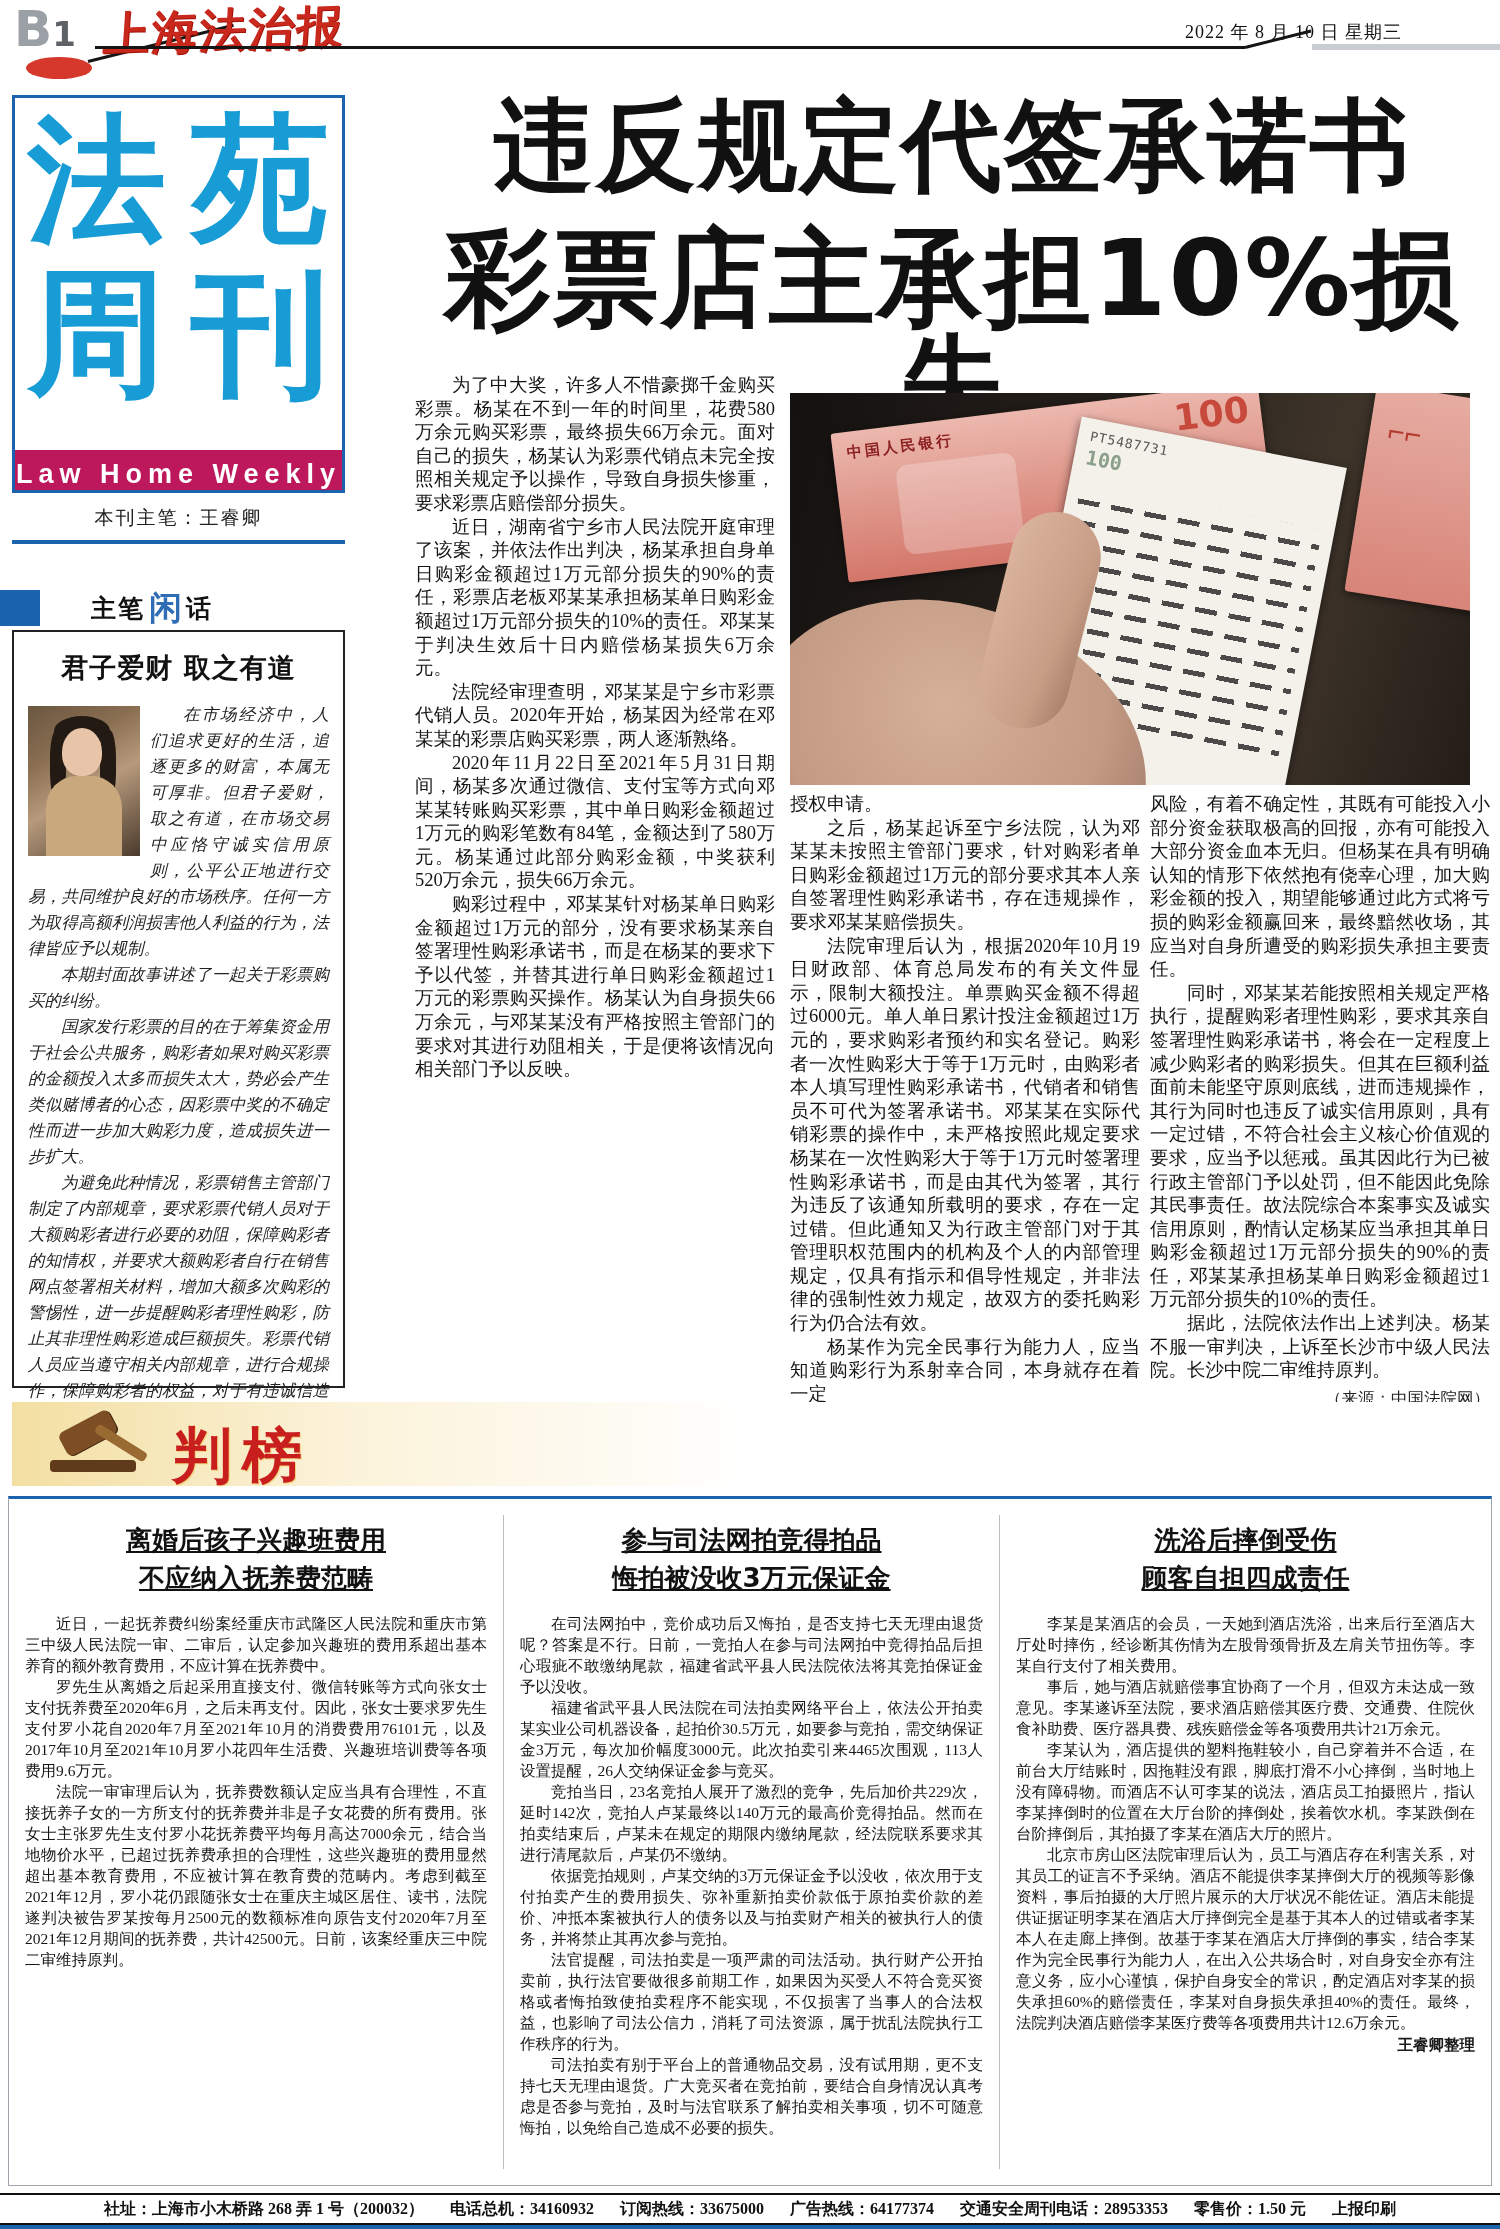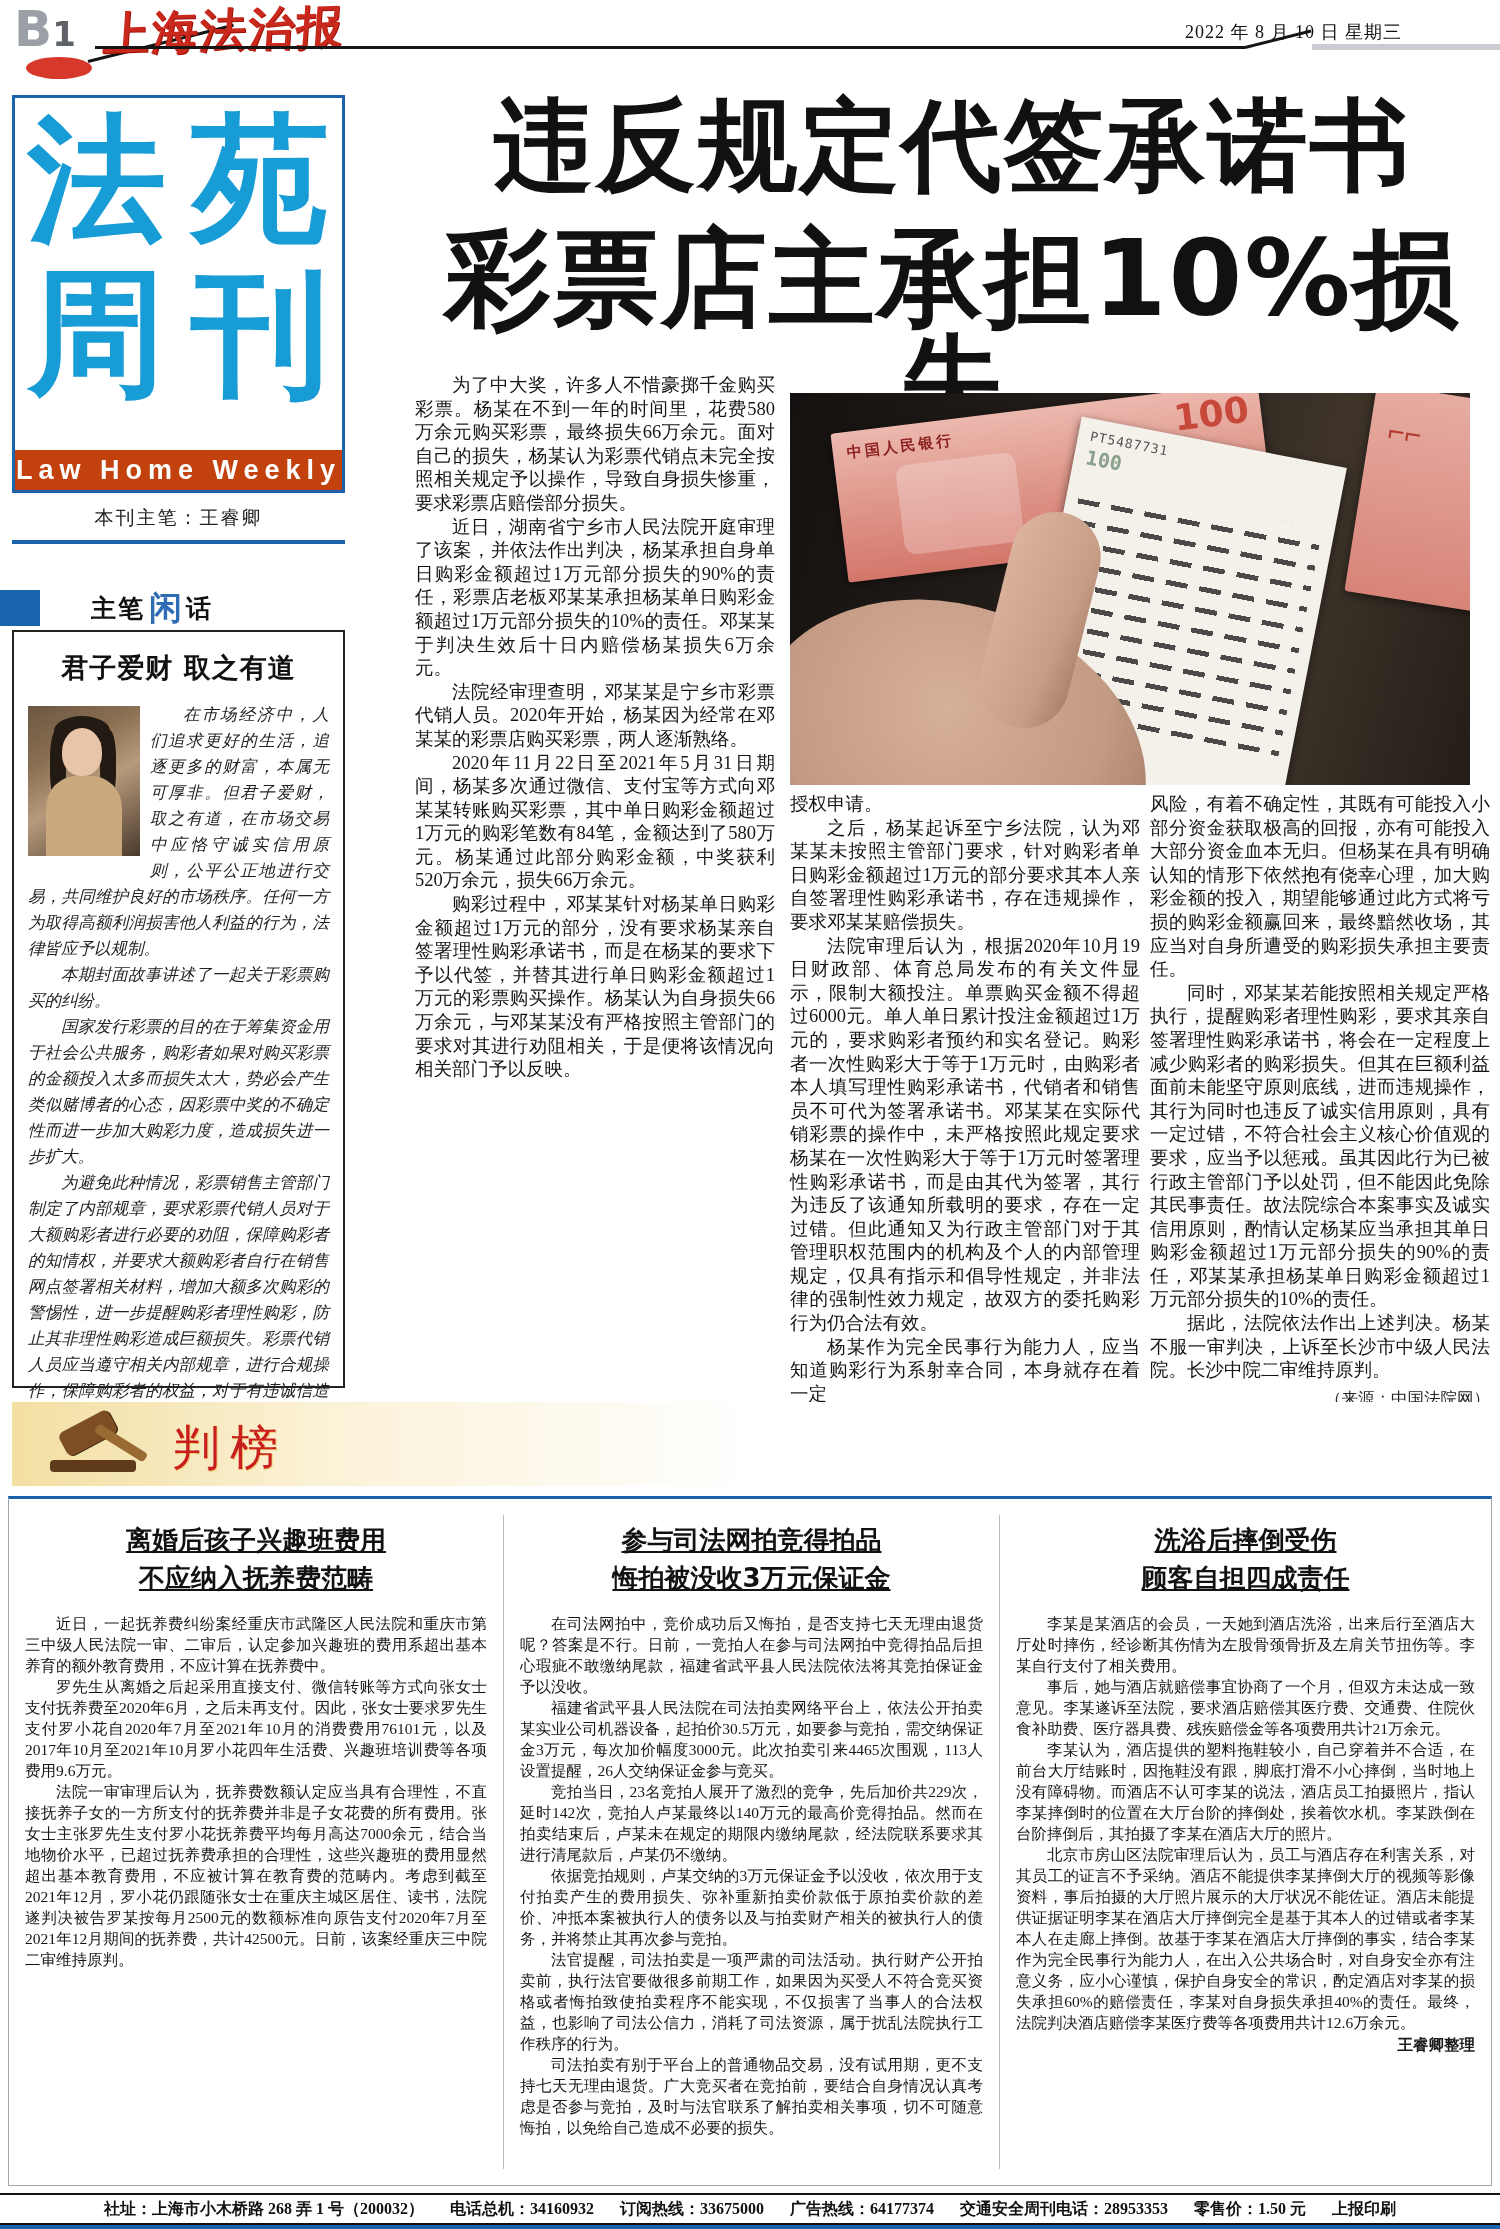--- a/index.html
+++ b/index.html
@@ -17,22 +17,22 @@
     transform:skewX(-6deg) rotate(-2deg);letter-spacing:2px;text-shadow:1px 1px 0 #a21107;}
   .header-date{font-size:18px;color:#111;letter-spacing:1px;}
   .hrule{background:#151515;height:3px;}
   .hrule-diag{background:#151515;height:3px;transform:rotate(-14deg);transform-origin:left center;}
   .hrule-gray{background:#c9cdd1;height:6px;}
   
   .brand-box{left:12px;top:95px;width:333px;height:398px;border:3px solid #1b63ac;box-sizing:border-box;}
   .brand-grid{position:absolute;left:0;top:6px;width:100%;height:308px;display:flex;flex-wrap:wrap;}
   .brand-char{width:50%;height:152px;display:flex;align-items:center;justify-content:center;
     font-family:"DejaVu Sans",sans-serif;font-weight:900;font-size:138px;color:#189cd5;line-height:1;}
-  .brand-strip{position:absolute;left:0;bottom:0;width:100%;height:40px;background:#c2410c;
-    display:flex;align-items:center;justify-content:center;}
+  .brand-strip{position:absolute;left:0;bottom:0;width:100%;height:40px;background:#be185d;
+    display:flex;align-items:flex-end;justify-content:center;}
   .brand-strip span{font-family:"Liberation Sans",sans-serif;font-weight:bold;font-size:27px;color:#fff;letter-spacing:6px;}
   .editor-line{left:12px;top:505px;width:333px;text-align:center;font-size:19px;color:#222;letter-spacing:2px;}
   .blue-rule{left:12px;top:540px;width:333px;height:4px;background:#1b63ac;}
   
   .col-label{left:0;top:588px;width:345px;height:40px;}
   .col-label .sq{position:absolute;left:0;top:2px;width:40px;height:36px;background:#1b63ac;}
   .col-label .t1,.col-label .t3{font-size:25px;font-weight:bold;color:#111;letter-spacing:2px;}
   .col-label .t2{font-size:33px;font-weight:900;color:#2f6db5;font-family:"DejaVu Serif",serif;}
   .col-label .inner{position:absolute;left:62px;top:0;display:flex;align-items:center;gap:4px;height:40px;margin-left:29px;}
   .essay-box{left:12px;top:630px;width:333px;height:758px;border:2px solid #222;box-sizing:border-box;padding:18px 14px 12px 14px;}
@@ -85,21 +85,21 @@
   .finger{position:absolute;left:205px;bottom:55px;width:90px;height:220px;border-radius:46px;
     background:linear-gradient(100deg,#dcb59e 0%,#c79d86 70%,#a67d67 100%);transform:rotate(14deg);}
   
   .section-banner{left:12px;top:1402px;width:1478px;height:84px;
     background:linear-gradient(90deg,#f3dfa2 0%,#fbf2d8 22%,#ffffff 50%);}
   .gavel{position:absolute;left:30px;top:10px;width:120px;height:64px;}
   .gavel .head{position:absolute;left:18px;top:8px;width:56px;height:26px;border-radius:6px;background:#7d4e23;transform:rotate(-28deg);box-shadow:1px 1px 0 #3f2813;}
   .gavel .handle{position:absolute;left:50px;top:26px;width:58px;height:10px;border-radius:4px;background:#9a6a33;transform:rotate(32deg);}
   .gavel .base{position:absolute;left:8px;top:48px;width:86px;height:12px;border-radius:4px;background:#5f3a1b;}
   .banner-label{position:absolute;left:160px;top:14px;font-family:"DejaVu Serif",serif;
-    font-weight:400;font-size:48px;color:#c81e1e;letter-spacing:10px;text-shadow:1px 1px 0 #f0d27a;}
+    font-weight:700;font-size:60px;color:#c81e1e;letter-spacing:10px;text-shadow:1px 1px 0 #f0d27a;}
   
   .bottom-box{left:8px;top:1496px;width:1484px;height:690px;border:1px solid #9fa6ad;border-top:3px solid #1b63ac;box-sizing:border-box;}
   .v-div{position:absolute;top:16px;bottom:16px;width:1px;background:#b9bec4;}
   .bottom-col{position:absolute;top:0;height:100%;padding:22px 16px 10px 16px;box-sizing:border-box;}
   .b-hl{text-align:center;font-family:"DejaVu Sans",sans-serif;font-weight:900;font-size:26px;line-height:38px;color:#111;margin:0 0 16px 0;text-decoration:underline;}
   .b-body p{margin:0;font-size:15.5px;line-height:21px;text-align:justify;text-indent:2em;color:#161616;}
   .b-sign{text-align:right;font-size:15.5px;font-weight:bold;margin-top:2px;}
   
   .footer-strip{left:0;top:2193px;width:1500px;height:32px;border-top:2px solid #111;border-bottom:2px solid #111;
     box-sizing:border-box;display:flex;align-items:center;justify-content:center;gap:26px;}

